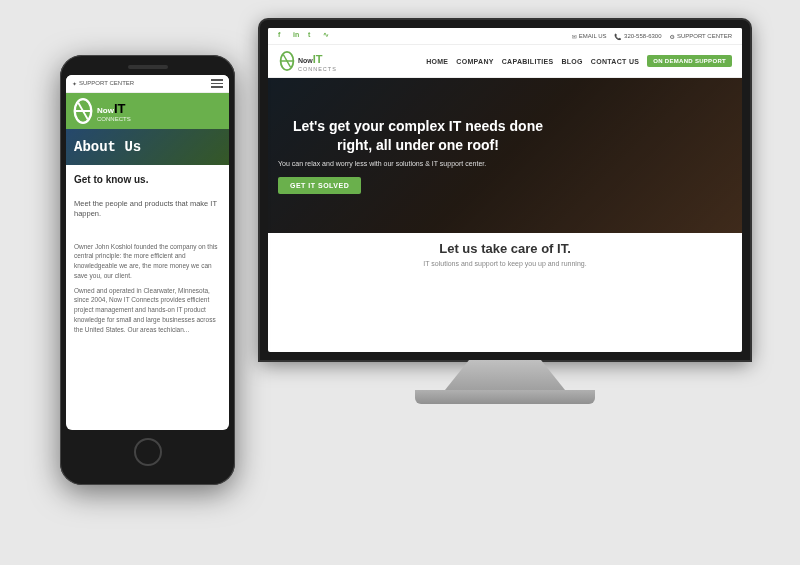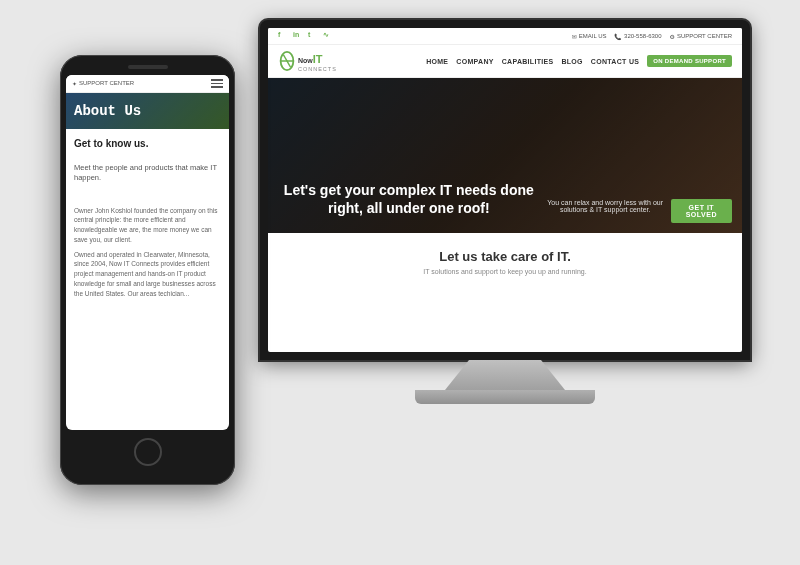--- a/index.html
+++ b/index.html
@@ -133,22 +133,22 @@
       padding: 3px 6px;
       border-radius: 2px;
       font-size: 6px !important;
     }
 
     .site-hero {
       height: 155px;
       background: linear-gradient(rgba(0,0,0,0.55), rgba(0,0,0,0.55)),
         linear-gradient(135deg, #2c3e50 0%, #4a3728 50%, #8b5e3c 100%);
       display: flex;
-      flex-direction: row;
-      align-items: flex-end;
+      flex-direction: column;
+      align-items: flex-start;
       justify-content: center;
       text-align: center;
       padding: 10px;
       color: #fff;
     }
 
     .hero-title {
       font-size: 14px;
       font-weight: 700;
       line-height: 1.3;
@@ -168,21 +168,21 @@
       padding: 5px 12px;
       border-radius: 2px;
       font-size: 7px;
       font-weight: 700;
       text-transform: uppercase;
       letter-spacing: 0.5px;
     }
 
     .site-section {
       background: #fff;
-      padding: 16px 10px;
+      padding: 8px 10px;
       text-align: center;
     }
 
     .section-title {
       font-size: 13px;
       font-weight: 700;
       color: #333;
       margin-bottom: 4px;
     }
 
@@ -415,20 +415,33 @@
           <span>✦</span>
           <span>SUPPORT CENTER</span>
         </div>
         <div class="phone-hamburger">
           <div></div>
           <div></div>
           <div></div>
         </div>
       </div>
 
+      <div class="phone-logo-bar">
+        <svg width="22" height="26" viewBox="0 0 18 22" xmlns="http://www.w3.org/2000/svg">
+          <ellipse cx="9" cy="11" rx="7" ry="10" fill="none" stroke="white" stroke-width="2"></ellipse>
+          <line x1="2" y1="11" x2="16" y2="11" stroke="white" stroke-width="1.5"></line>
+          <line x1="5" y1="4" x2="13" y2="18" stroke="white" stroke-width="1.5"></line>
+        </svg>
+        <div>
+          <div style="line-height:1;">
+            <span style="font-size:8px;color:#fff;font-weight:600;">Now</span><span class="phone-logo-it">IT</span>
+          </div>
+          <div class="phone-logo-connects">CONNECTS</div>
+        </div>
+      </div>
 
       <div class="phone-about-header">
         <div class="phone-about-title">About Us</div>
       </div>
 
       <div class="phone-body">
         <div class="phone-h2">Get to know us.</div>
         <div class="phone-lead">Meet the people and products that make IT happen.</div>
         <div class="phone-p">Owner John Koshiol founded the company on this central principle: the more efficient and knowledgeable we are, the more money we can save you, our client.</div>
         <div class="phone-p">Owned and operated in Clearwater, Minnesota, since 2004, Now IT Connects provides efficient project management and hands-on IT product knowledge for small and large businesses across the United States. Our areas techician...</div>

